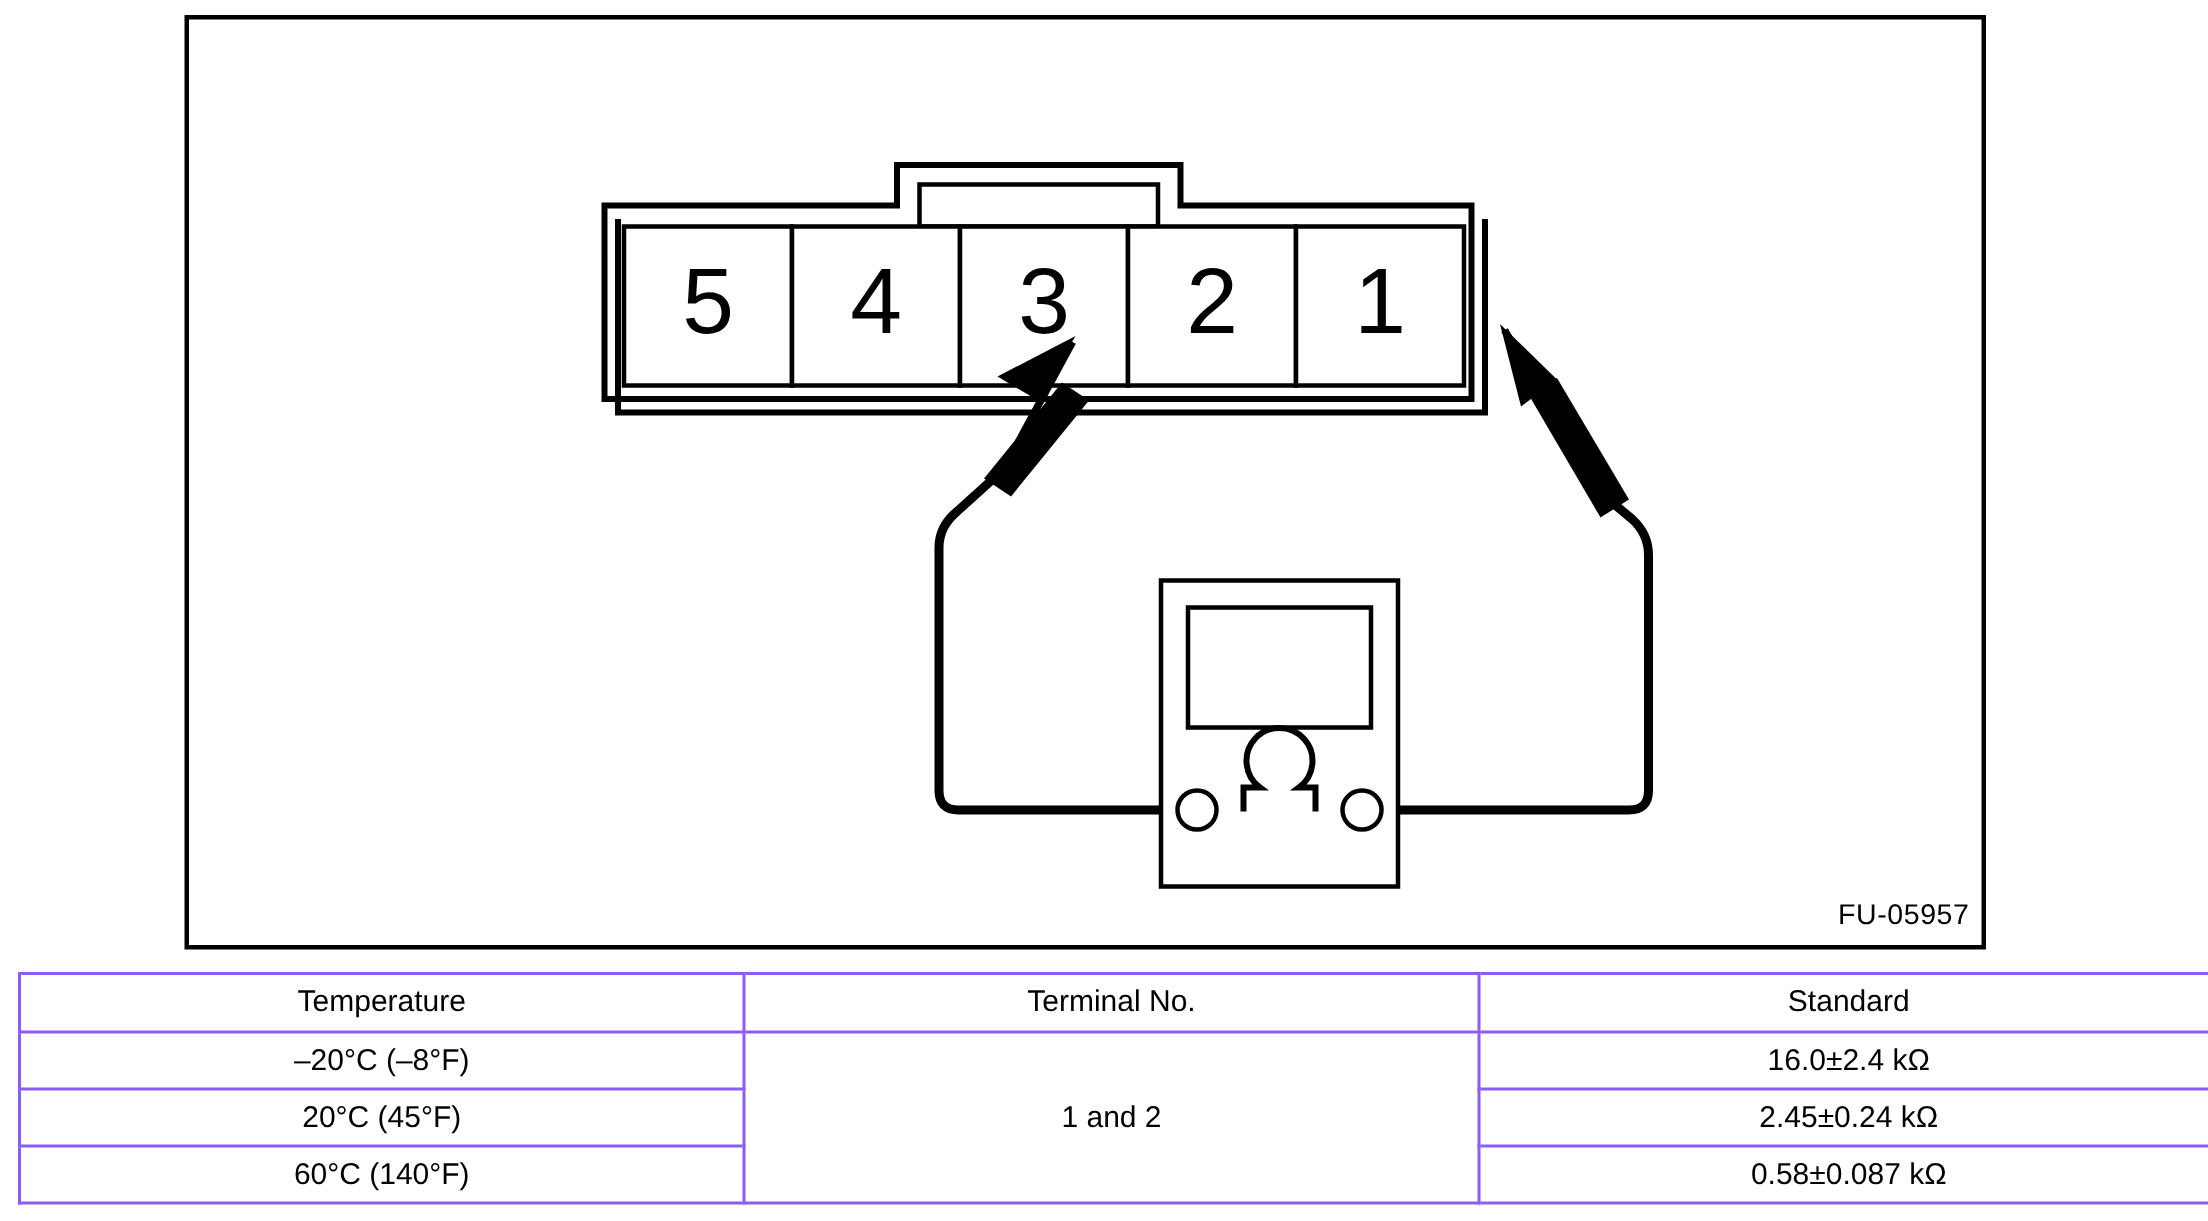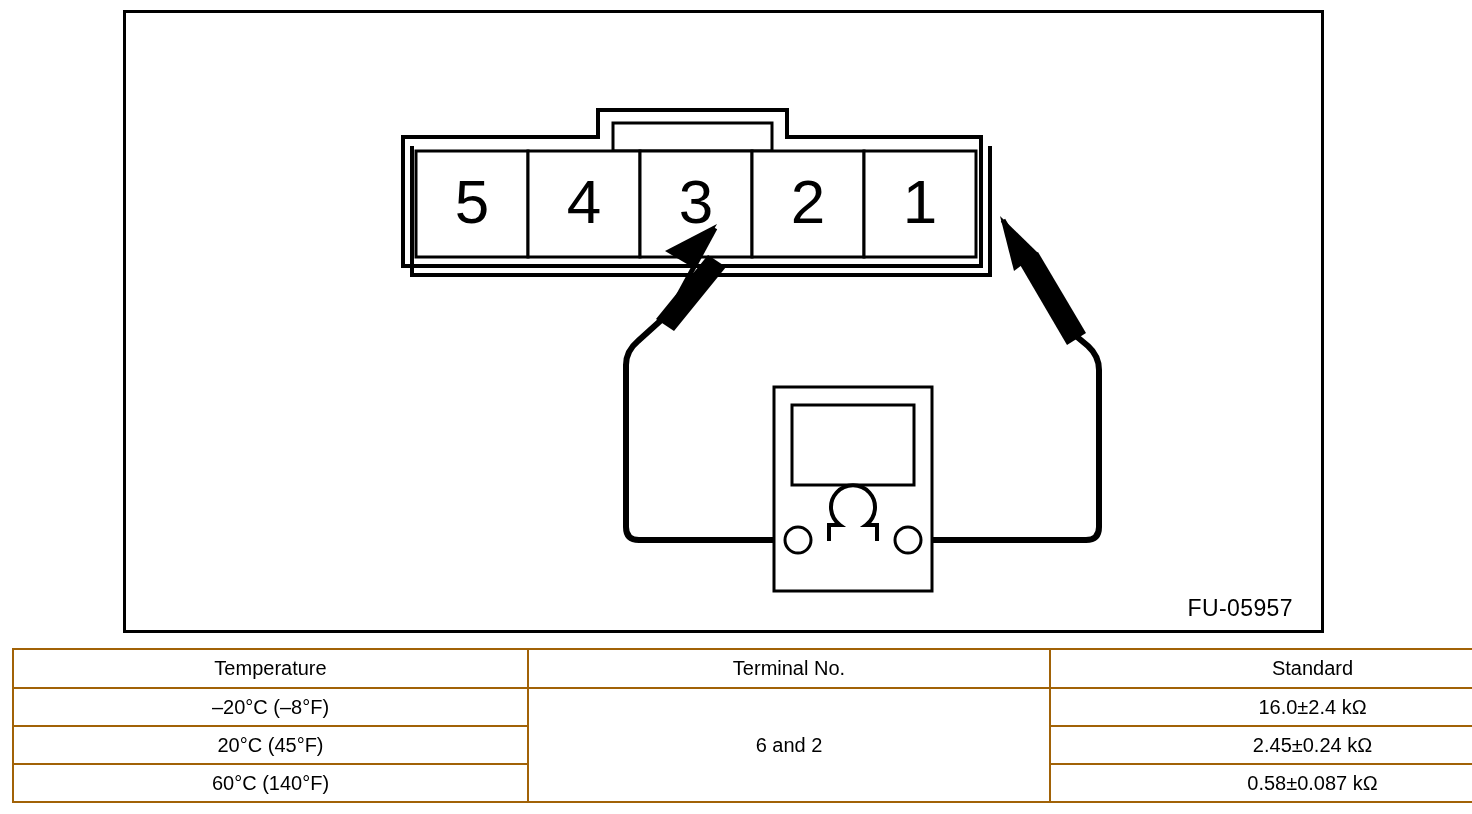--- a/index.html
+++ b/index.html
@@ -35,23 +35,23 @@
   #figure-svg {
     position: absolute;
     left: 0;
     top: 0;
     width: 1201px;
     height: 623px;
     display: block;
   }
   .fig-ref {
     position: absolute;
-    right: 28px;
+    right: 8px;
     bottom: 8px;
-    font-size: 23px;
+    font-size: 19px;
     letter-spacing: 0.4px;
     white-space: nowrap;
   }
 
   
   .term-num {
     position: absolute;
     font-size: 62px;
     line-height: 1;
     font-weight: 400;
@@ -62,27 +62,27 @@
   
   #spec-table {
     position: absolute;
     left: 12px;
     top: 648px;
     width: 1436px;
     border-collapse: collapse;
     table-layout: fixed;
   }
   #spec-table td, #spec-table th {
-    border: 2px solid #a16207;
+    border: 2px solid #8b5cf6;
     text-align: center;
     vertical-align: middle;
     font-weight: 400;
     font-size: 20px;
     height: 36px;
-    padding: 0 20px;
+    padding: 0 4px;
     background: #fff;
   }
   #spec-table thead th {
     height: 37px;
   }
   .col-temp { width: 473px; }
   .col-term { width: 480px; }
   .col-std  { width: 483px; }
 </style>
 </head>
@@ -172,21 +172,21 @@
     <thead>
       <tr>
         <th class="col-temp">Temperature</th>
         <th class="col-term">Terminal No.</th>
         <th class="col-std">Standard</th>
       </tr>
     </thead>
     <tbody>
       <tr>
         <td>–20°C (–8°F)</td>
-        <td rowspan="3">6 and 2</td>
+        <td rowspan="3">1 and 2</td>
         <td>16.0±2.4 kΩ</td>
       </tr>
       <tr>
         <td>20°C (45°F)</td>
         <td>2.45±0.24 kΩ</td>
       </tr>
       <tr>
         <td>60°C (140°F)</td>
         <td>0.58±0.087 kΩ</td>
       </tr>

